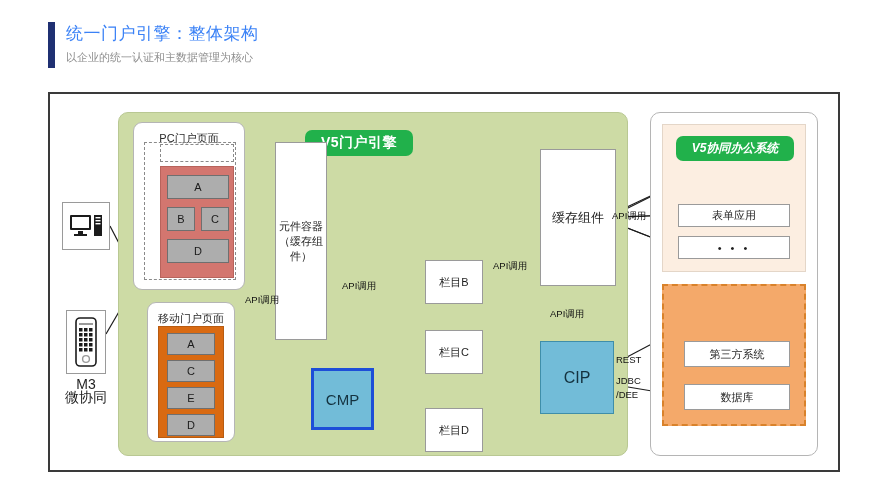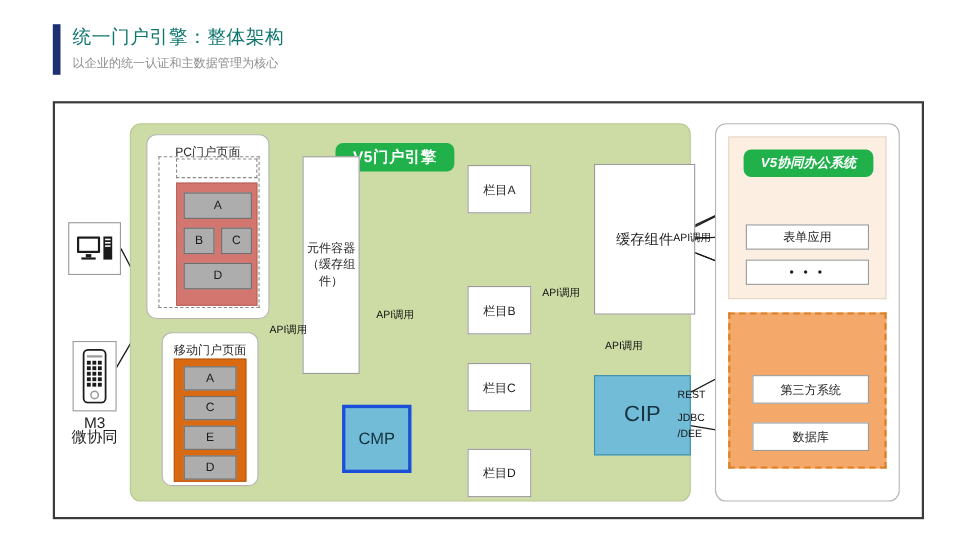--- a/index.html
+++ b/index.html
@@ -22,21 +22,21 @@
   #header-accent {
     position: absolute;
     left: 0; top: 0;
     width: 7px; height: 46px;
     background: #1f3072;
   }
   #header-title {
     position: absolute;
     left: 18px; top: 0px;
     font-size: 17px;
-    color: #0f766e;
+    color: #3b82f6;
     letter-spacing: 0.5px;
     white-space: nowrap;
   }
   #header-subtitle {
     position: absolute;
     left: 18px; top: 28px;
     font-size: 11px;
     color: #8d8d8d;
     white-space: nowrap;
   }
@@ -160,34 +160,34 @@
     font-size: 11px; color: #1e1e1e;
   }
   #lanmu-a { left: 375px; top: 56px; }
   #lanmu-b { left: 375px; top: 166px; }
   #lanmu-c { left: 375px; top: 236px; }
   #lanmu-d { left: 375px; top: 314px; }
 
   
   #cache-box {
     left: 490px; top: 55px;
-    width: 92px; height: 137px;
+    width: 76px; height: 137px;
     background: #ffffff;
     border: 1px solid #9a9a9a;
     display: flex; align-items: center; justify-content: center;
     font-size: 13px; color: #1e1e1e;
   }
   
   #cip-box {
     left: 490px; top: 247px;
-    width: 88px; height: 73px;
+    width: 74px; height: 73px;
     background: #72bcd8;
     border: 1px solid #3f8ea9;
     display: flex; align-items: center; justify-content: center;
-    font-size: 20px; color: #14323f;
+    font-size: 16px; color: #14323f;
   }
 
   
   #right-frame {
     left: 600px; top: 18px;
     width: 168px; height: 344px;
     background: #ffffff;
     border: 1px solid #b5b5b5;
     border-radius: 10px;
   }
@@ -358,21 +358,20 @@
 
     <div class="abs" id="element-container">
       <div class="ec-text">
         <div>元件容器</div>
         <div>（缓存组件）</div>
       </div>
     </div>
 
     <div class="abs" id="cmp-box">CMP</div>
 
-    <div class="abs lanmu" id="lanmu-a">栏目A</div>
     <div class="abs lanmu" id="lanmu-b">栏目B</div>
     <div class="abs lanmu" id="lanmu-c">栏目C</div>
     <div class="abs lanmu" id="lanmu-d">栏目D</div>
 
     <div class="abs" id="cache-box">缓存组件</div>
     <div class="abs" id="cip-box">CIP</div>
 
     <div class="abs" id="right-frame"></div>
     <div class="abs" id="oa-panel"></div>
     <div class="abs" id="oa-badge">V5协同办公系统</div>

